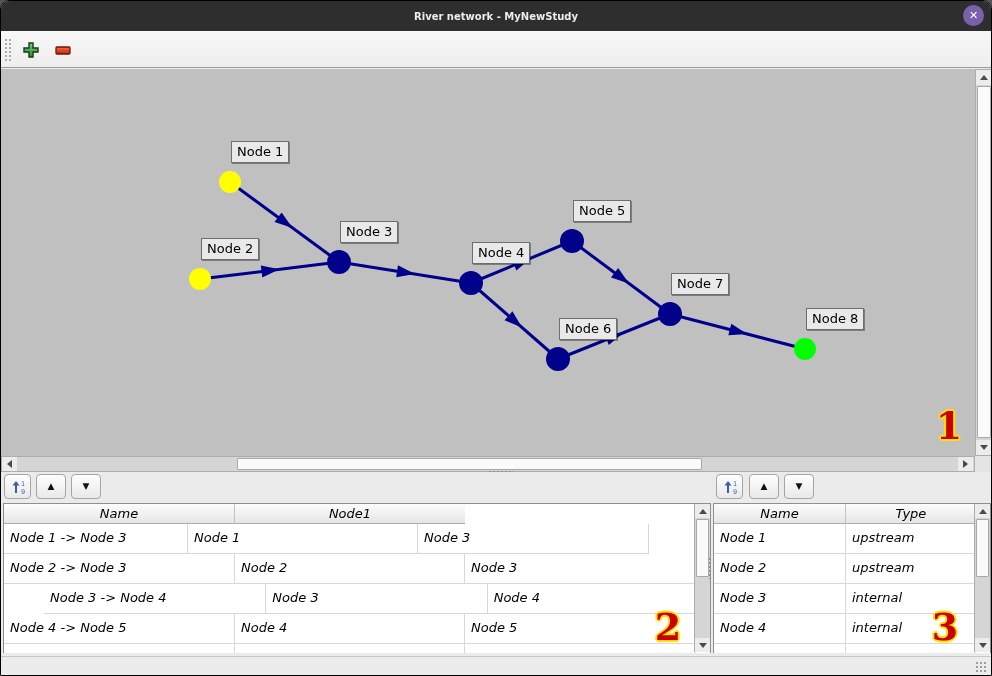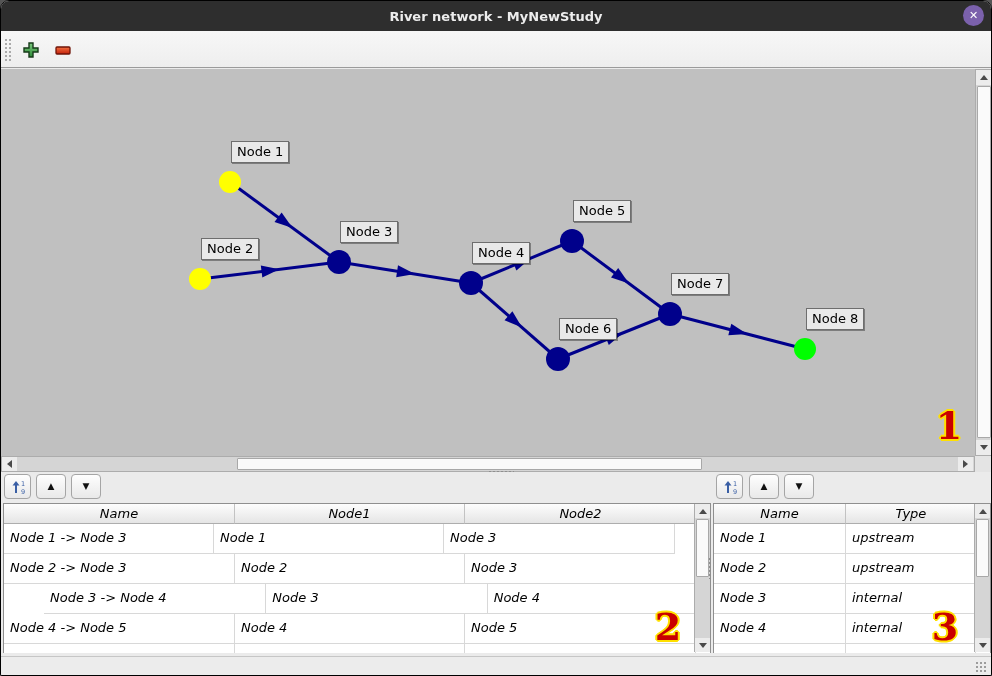--- a/index.html
+++ b/index.html
@@ -4,21 +4,21 @@
 <style>
   * { box-sizing: border-box; margin: 0; padding: 0; }
   html,body { width:992px; height:676px; background:#555; }
   body { font-family:"DejaVu Sans","Liberation Sans",sans-serif; font-size:13px; color:#000; }
   .window { position:absolute; left:0; top:0; width:992px; height:676px;
             border:1px solid #000; border-radius:9px 9px 2px 2px; overflow:hidden; background:#EBEBEB; }
 
   
   .titlebar { position:absolute; left:0; top:0; width:100%; height:30px; background:#2E2E2E;
               display:flex; align-items:center; justify-content:center; }
-  .title { color:#EDEDED; font-weight:bold; font-size:13px; }
+  .title { color:#EDEDED; font-weight:bold; font-size:10px; }
   .close-btn { position:absolute; right:7px; top:4px; width:21px; height:21px; border-radius:50%;
                background:#7B61AC; color:#FFF; font-size:11px; font-weight:bold;
                display:flex; align-items:center; justify-content:center; cursor:pointer; }
 
   
   .toolbar { position:absolute; left:0; top:30px; width:100%; height:37px;
              background:linear-gradient(#F7F7F7,#EEEEEE); border-bottom:1px solid #9B9B9B; }
   .tb-handle { position:absolute; left:3px; top:7px; width:8px; height:24px;
                background-image:radial-gradient(circle,#ABABAB 1px,transparent 1.3px);
                background-size:4px 4px; }
@@ -191,25 +191,24 @@
     <span class="arrow-glyph">▲</span>
   </div>
   <div class="small-btn" style="left:783px;width:30px;">
     <span class="arrow-glyph">▼</span>
   </div>
 
   <div class="dtable" style="left:2px;width:708px;">
     <div class="thead" id="links-head">
         <div class="th" style="width: 231px;">Name</div>
         <div class="th" style="width: 230px; text-align: center;">Node1</div>
-        <div class="th" style="width: 231px;">Node2</div>
       </div>
     <div id="links-body">
         <div class="tr">
-          <div class="td" style="width: 210px;">Node 1 -&gt; Node 3</div>
+          <div class="td" style="width: 184px;">Node 1 -&gt; Node 3</div>
           <div class="td" style="width: 230px;">Node 1</div>
           <div class="td" style="width: 231px;">Node 3</div>
         </div>
         <div class="tr">
           <div class="td" style="width: 231px;">Node 2 -&gt; Node 3</div>
           <div class="td" style="width: 230px;">Node 2</div>
           <div class="td" style="width: 231px;">Node 3</div>
         </div>
         <div class="tr">
           <div class="td" style="width: 231px; margin-left: 40px;">Node 3 -&gt; Node 4</div>

